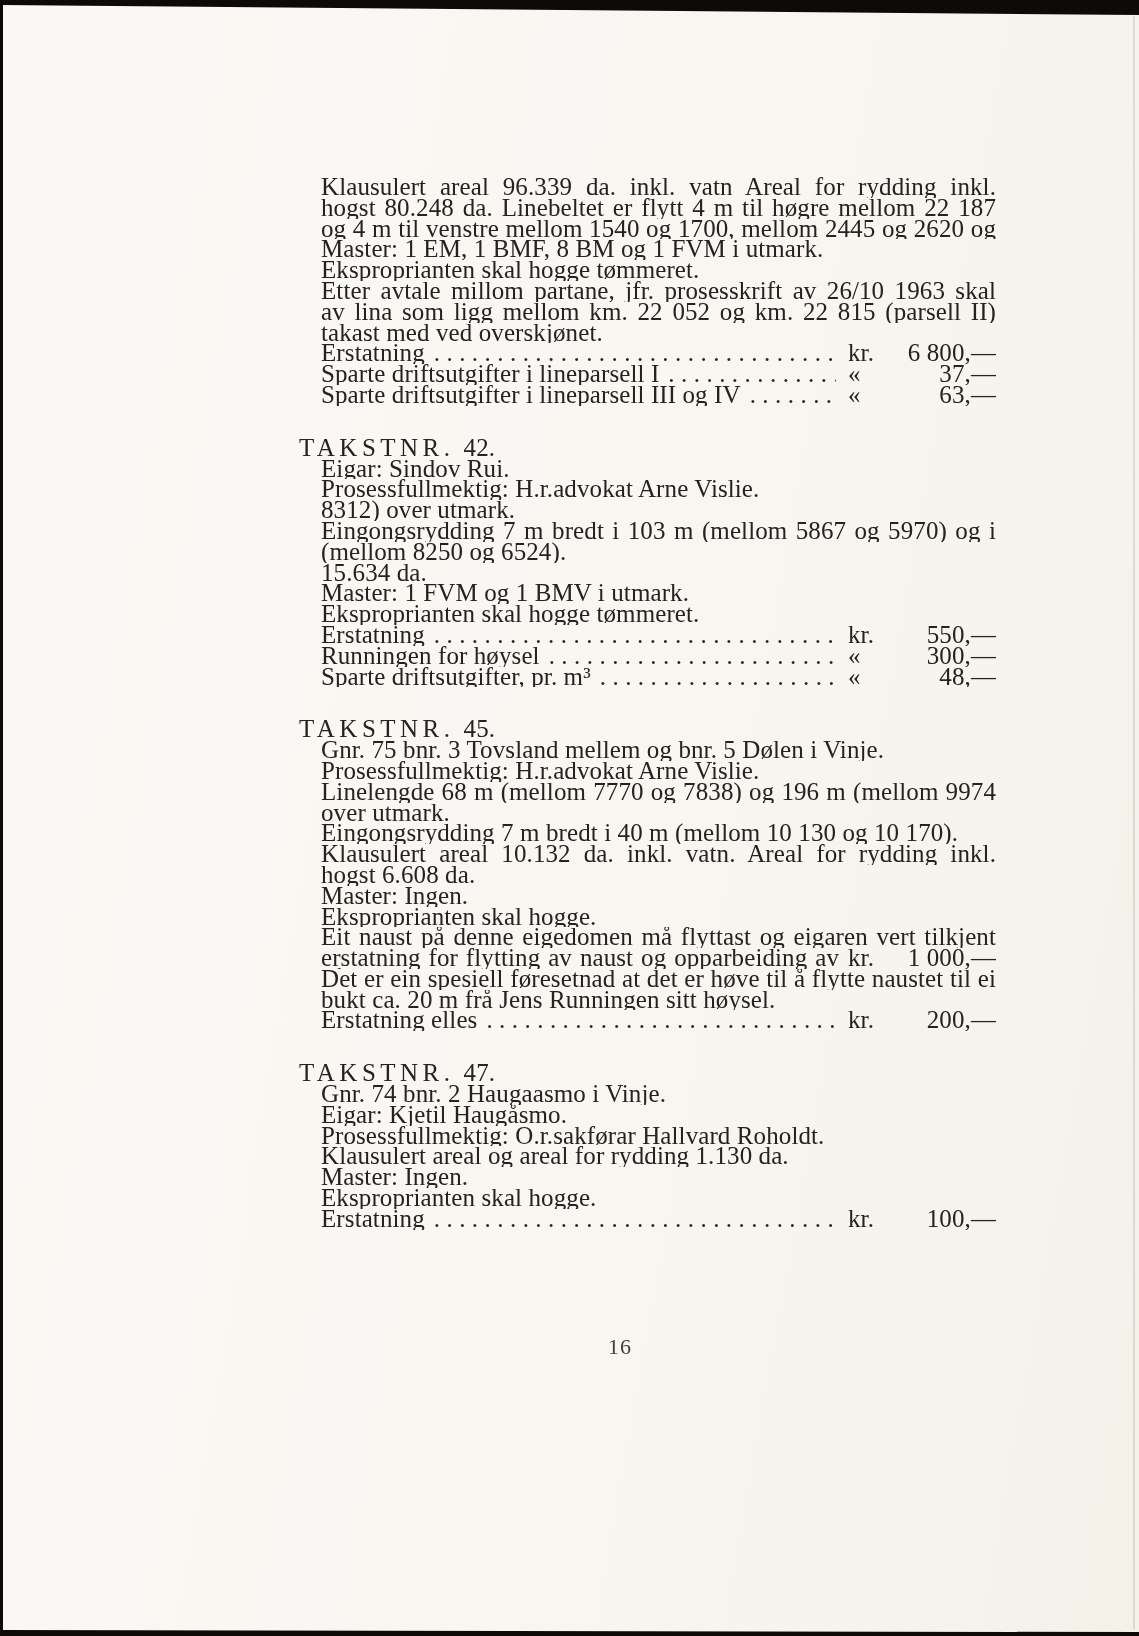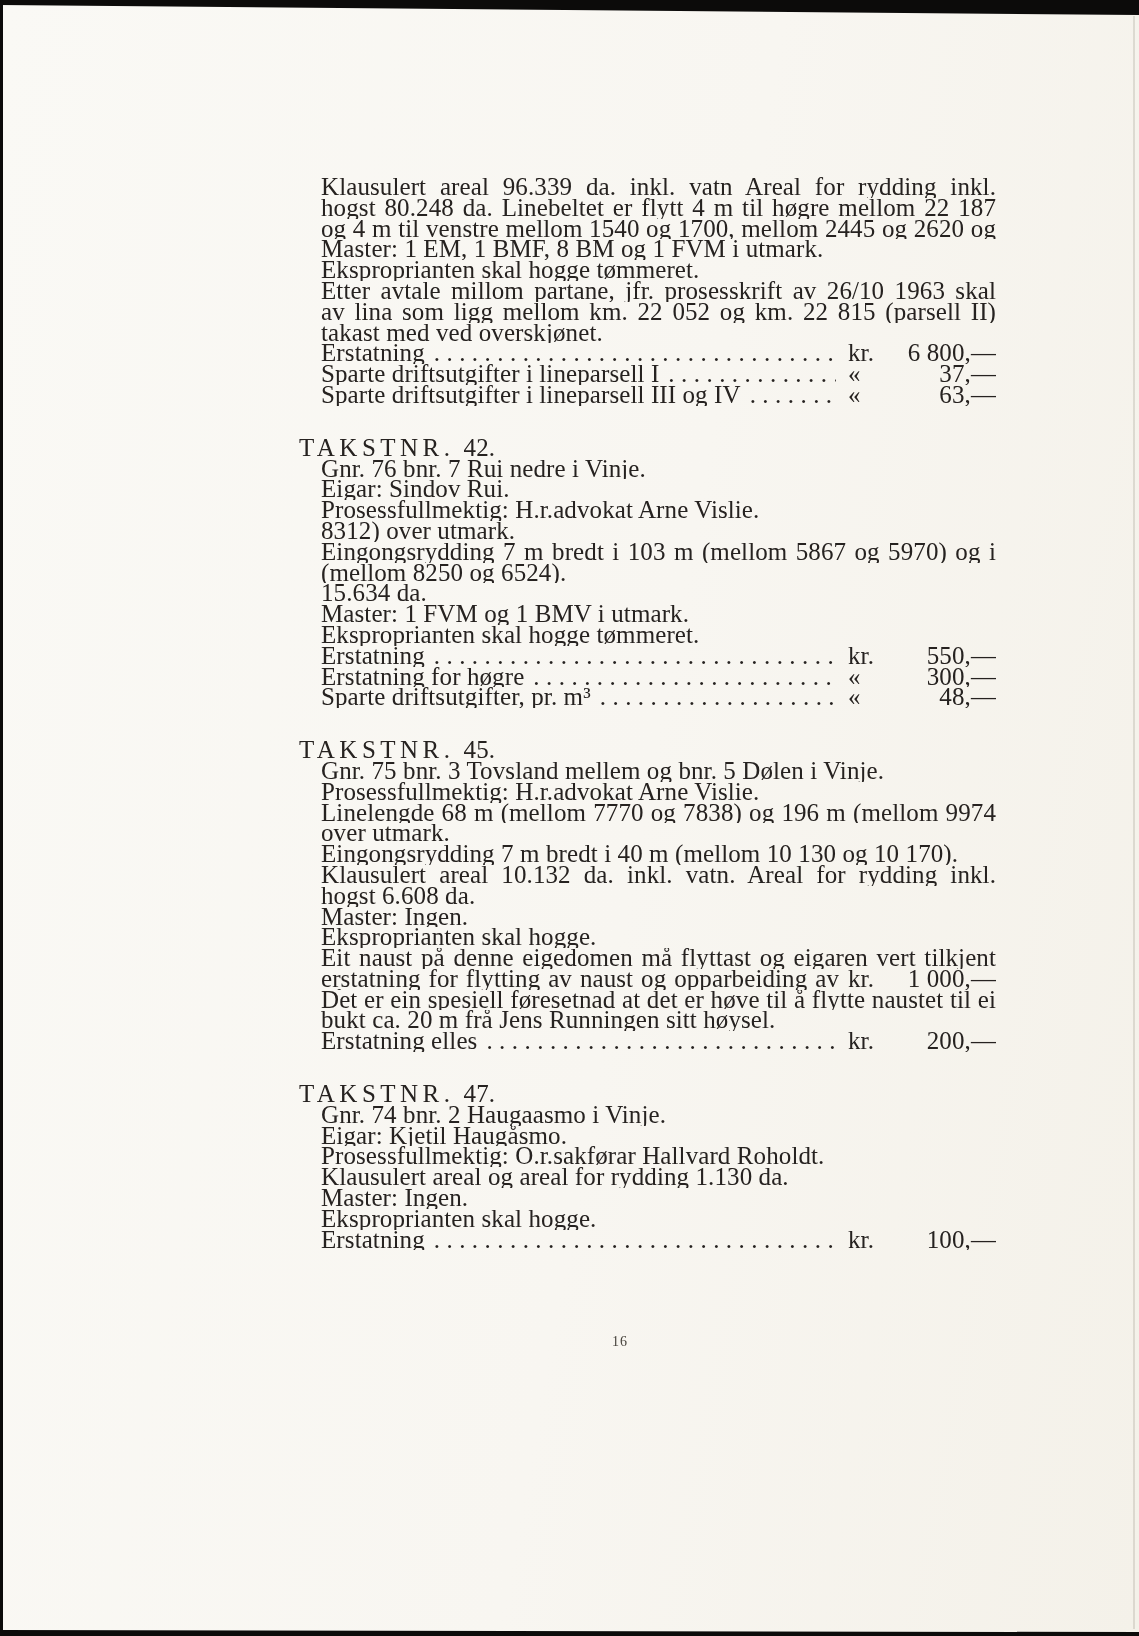--- a/index.html
+++ b/index.html
@@ -71,21 +71,21 @@
   }
   .row .cur { flex: 0 0 44px; text-align: left; }
   .row .amt { flex: 0 0 104px; text-align: right; }
   .row.inline-amt .label {
     flex: 1 1 auto; white-space: normal;
     text-align: justify; text-align-last: justify;
     margin-right: 9px; overflow: hidden; height: 20.8px;
   }
   .page-footer {
     position: absolute; left: 260px; top: 1334px; width: 720px;
-    text-align: center; font-size: 14px; color: #45413a;
+    text-align: center; font-size: 22px; color: #45413a;
     letter-spacing: 1px;
   }
 </style>
 </head>
 <body>
 
 <div class="scan-page">
   <div class="edge-top"></div>
   <div class="edge-left"></div>
   <div class="edge-bottom"></div>
@@ -115,37 +115,36 @@
         </div>
         <div class="row">
           <span class="label">Sparte driftsutgifter i lineparsell III og IV</span>
           <span class="leader"></span>
           <span class="cur">«</span>
           <span class="amt">63,—</span>
         </div>
       </div>
       <div class="entry">
         <div class="entry-heading"><span class="hd-label">TAKSTNR.</span><span class="hd-num">42.</span></div>
-        <div class="line">Gnr. 76 bnr. 7 Rui nedre i Vinje.</div>
         <div class="line">Eigar: Sindov Rui.</div>
         <div class="line">Prosessfullmektig: H.r.advokat Arne Vislie.</div>
         <div class="line">8312) over utmark.</div>
         <div class="line just">Eingongsrydding 7 m bredt i 103 m (mellom 5867 og 5970) og i 62 m</div>
         <div class="line">(mellom 8250 og 6524).</div>
         <div class="line">15.634 da.</div>
         <div class="line">Master: 1 FVM og 1 BMV i utmark.</div>
         <div class="line">Eksproprianten skal hogge tømmeret.</div>
         <div class="row">
           <span class="label">Erstatning</span>
           <span class="leader"></span>
           <span class="cur">kr.</span>
           <span class="amt">550,—</span>
         </div>
         <div class="row">
-          <span class="label">Erstatning for høgre</span>
+          <span class="label">Runningen for høysel</span>
           <span class="leader"></span>
           <span class="cur">«</span>
           <span class="amt">300,—</span>
         </div>
         <div class="row">
           <span class="label">Sparte driftsutgifter, pr. m³</span>
           <span class="leader"></span>
           <span class="cur">«</span>
           <span class="amt">48,—</span>
         </div>

